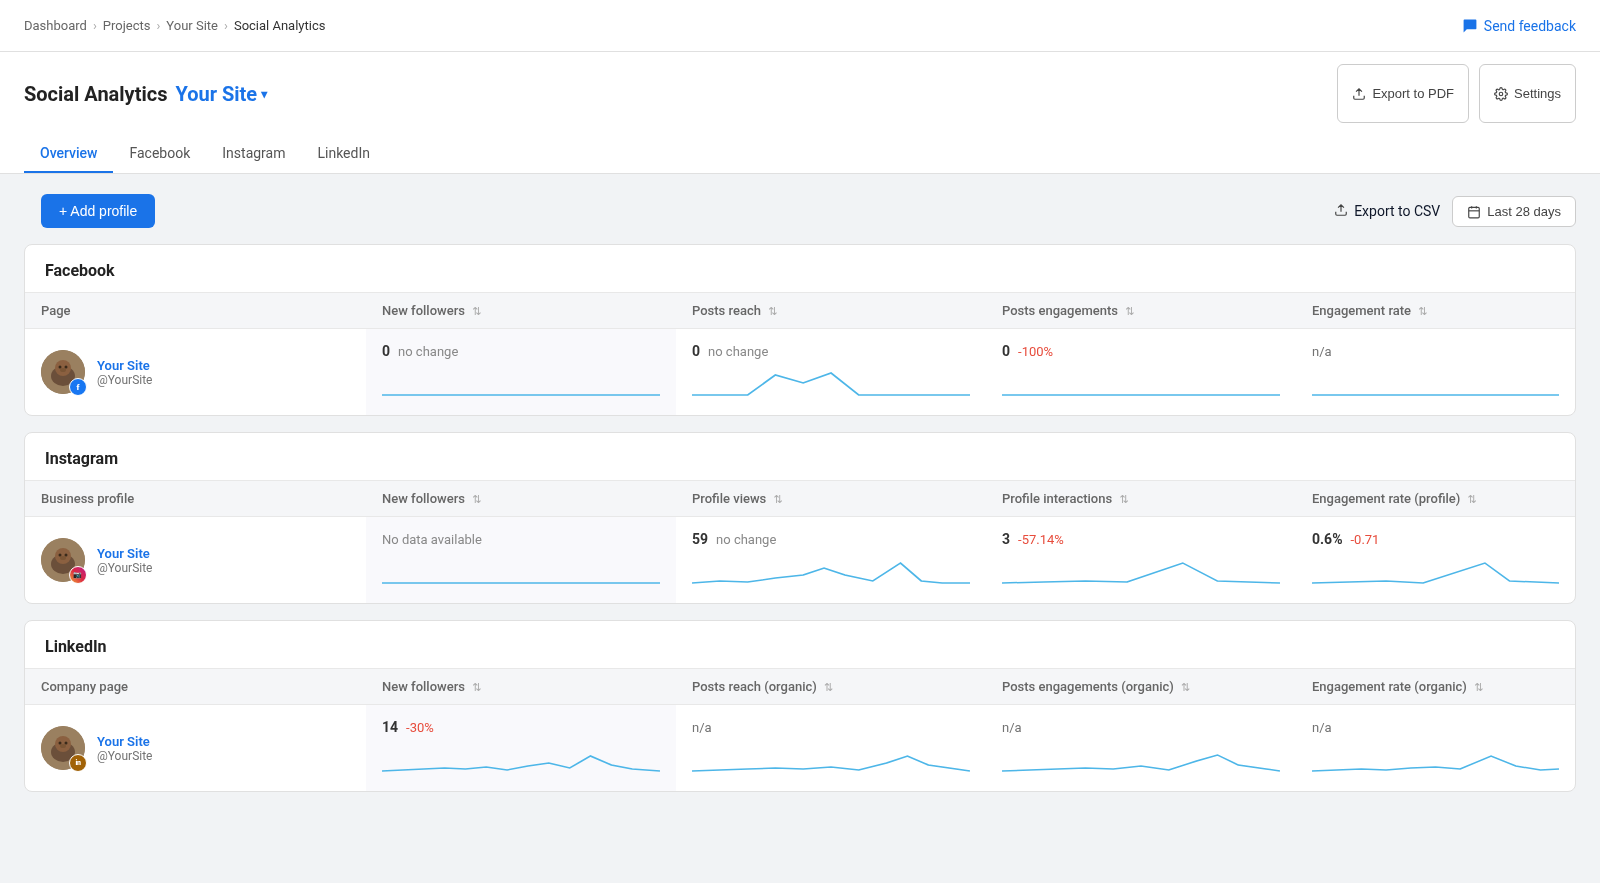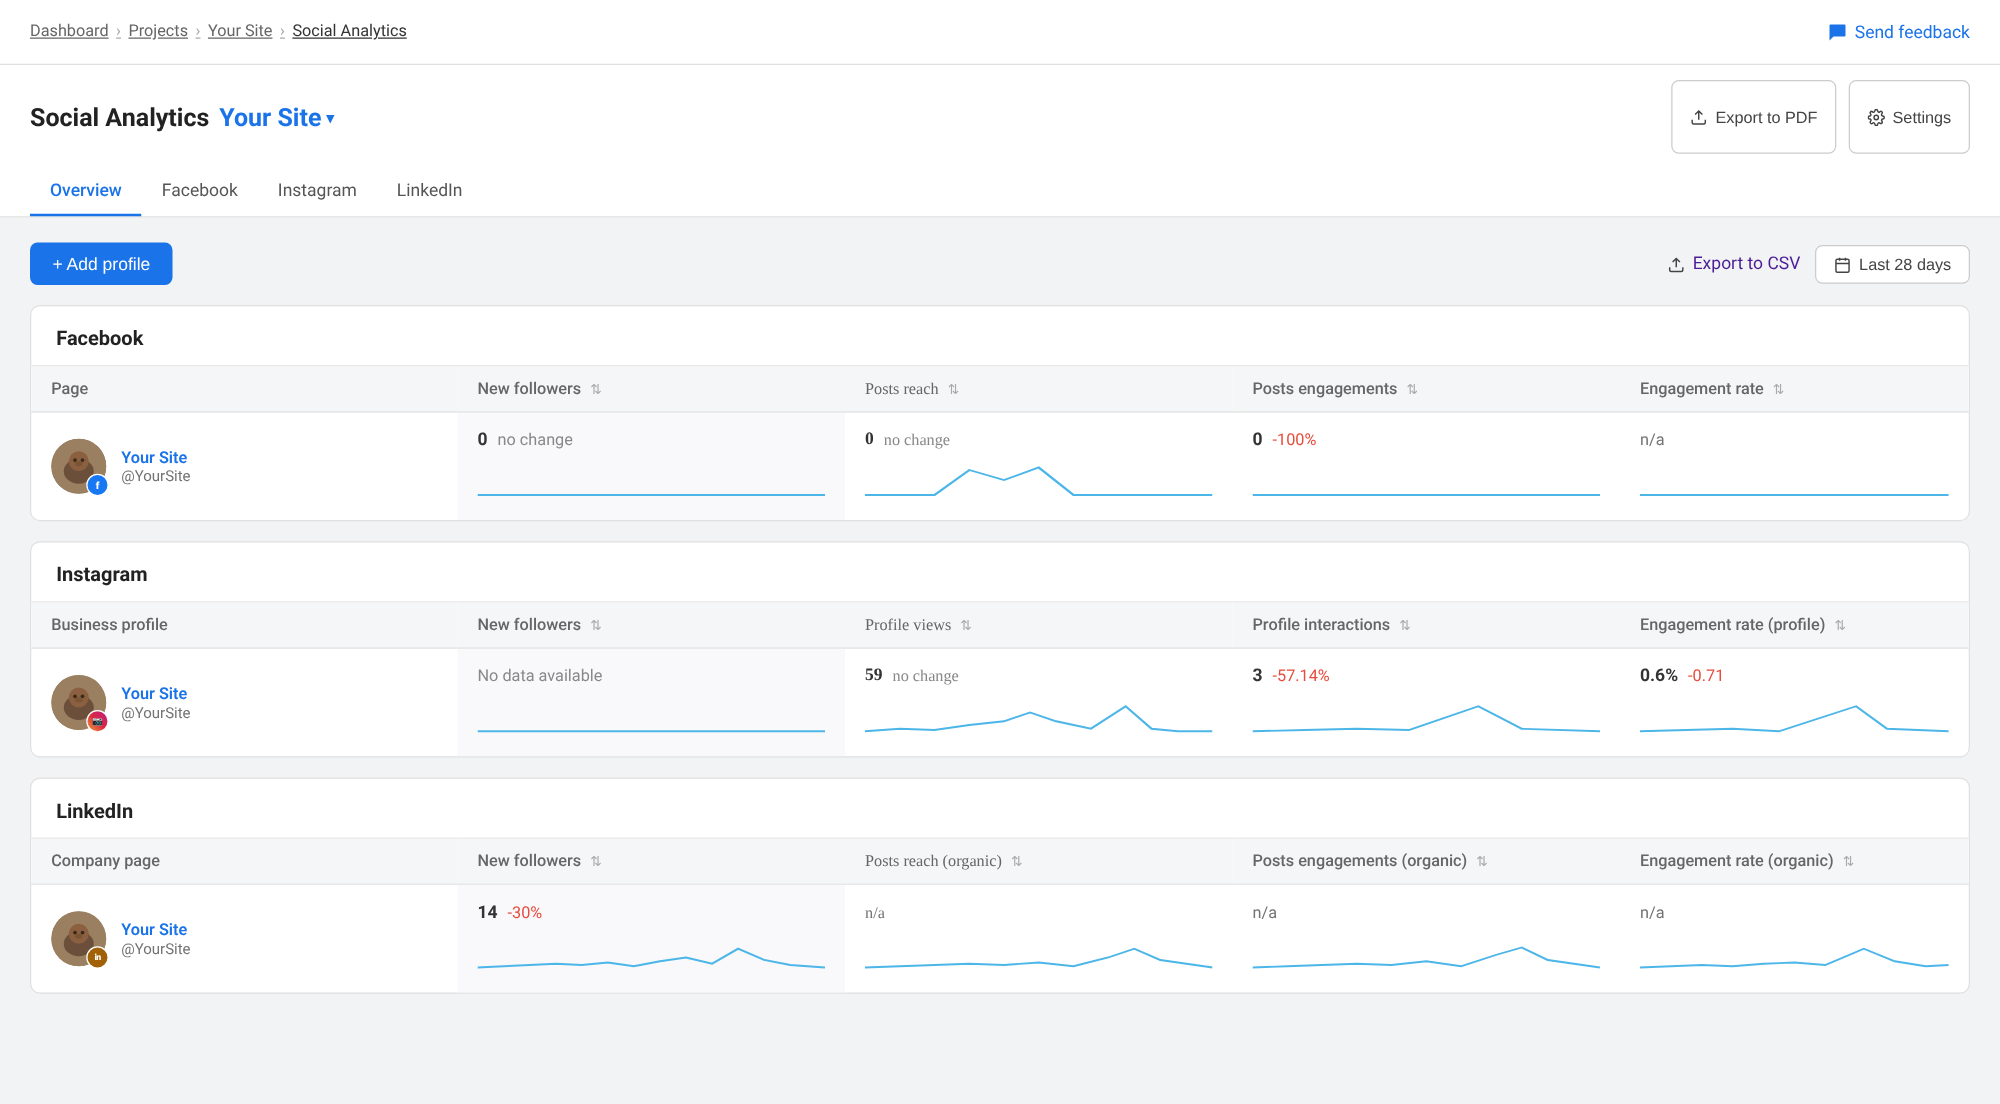--- a/index.html
+++ b/index.html
@@ -1,54 +1,54 @@
 <!DOCTYPE html>
 <html><head>
   <meta charset="utf-8">
   <style>
     * { box-sizing: border-box; margin: 0; padding: 0; }
     body { font-family: -apple-system, BlinkMacSystemFont, 'Segoe UI', Roboto, sans-serif; background: #f1f3f5; font-size: 14px; color: #333; }
     .top-bar { background: #fff; border-bottom: 1px solid #e0e0e0; padding: 0 24px; display: flex; align-items: center; justify-content: space-between; height: 52px; }
     .breadcrumb { display: flex; align-items: center; gap: 6px; font-size: 13px; color: #666; }
-    .breadcrumb span { color: #666; text-decoration: underline; }
+    .breadcrumb span { color: #666; }
     .breadcrumb .sep { color: #aaa; }
     .breadcrumb .current { color: #333; }
     .send-feedback { display: flex; align-items: center; gap: 6px; color: #1a73e8; font-size: 14px; cursor: pointer; text-decoration: none; }
     .send-feedback svg { width: 16px; height: 16px; fill: #1a73e8; }
 
     .header { background: #fff; padding: 12px 24px 0; border-bottom: 1px solid #e0e0e0; }
     .header-top { display: flex; align-items: center; justify-content: space-between; margin-bottom: 12px; }
     .title-area { display: flex; align-items: center; gap: 8px; }
     .title-area h1 { font-size: 20px; font-weight: 700; color: #222; }
     .title-area .site-name { color: #1a73e8; font-size: 20px; font-weight: 700; cursor: pointer; display: flex; align-items: center; gap: 4px; }
     .chevron { color: #1a73e8; font-size: 12px; }
     .header-actions { display: flex; gap: 10px; }
     .btn-outline { border: 1px solid #ccc; background: #fff; padding: 21px 14px; border-radius: 6px; font-size: 13px; color: #444; cursor: pointer; display: flex; align-items: center; gap: 6px; }
     .tabs { display: flex; gap: 0; }
     .tab { padding: 10px 16px; font-size: 14px; color: #555; cursor: pointer; border-bottom: 2px solid transparent; }
     .tab.active { color: #1a73e8; border-bottom: 2px solid #1a73e8; font-weight: 500; }
 
     .content { padding: 20px 24px; }
-    .toolbar { display: flex; align-items: center; justify-content: space-between; margin-bottom: 16px; }
+    .toolbar { display: flex; align-items: center; justify-content: space-between; margin-bottom: 16px; margin-left: 17px; }
     .btn-primary { background: #1a73e8; color: #fff; border: none; padding: 9px 18px; border-radius: 6px; font-size: 14px; cursor: pointer; display: flex; align-items: center; gap: 6px; font-weight: 500; }
     .toolbar-right { display: flex; align-items: center; gap: 12px; }
-    .export-csv { display: flex; align-items: flex-end; gap: 6px; color: #4c1d95; font-size: 14px; cursor: pointer; }
+    .export-csv { display: flex; align-items: flex-start; gap: 6px; color: #0f172a; font-size: 14px; cursor: pointer; }
     .btn-date { border: 1px solid #ccc; background: #fff; padding: 7px 14px; border-radius: 6px; font-size: 13px; color: #444; cursor: pointer; display: flex; align-items: flex-end; gap: 6px; }
 
     .section-card { background: #fff; border: 1px solid #e0e0e0; border-radius: 8px; margin-bottom: 16px; overflow: hidden; }
     .section-title { font-size: 16px; font-weight: 700; color: #222; padding: 16px 20px 12px; }
 
     .data-table { width: 100%; border-collapse: collapse; }
     .data-table th { background: #f5f6f8; padding: 10px 16px; text-align: left; font-size: 13px; color: #666; font-weight: 500; border-top: 1px solid #e8e8e8; border-bottom: 1px solid #e8e8e8; }
     .data-table th .sort-icon { color: #aaa; margin-left: 4px; font-size: 11px; }
     .data-table td { padding: 14px 16px; border-bottom: 1px solid #f0f0f0; vertical-align: middle; font-size: 13px; }
     .data-table tr:last-child td { border-bottom: none; }
     .col-page { width: 22%; }
     .col-followers { width: 20%; background: #f9f9fc; }
-    .col-reach { width: 20%; font-family: Liberation Serif, serif; }
+    .col-reach { width: 20%; }
     .col-engagements { width: 20%; }
     .col-rate { width: 18%; }
 
     .profile-cell { display: flex; align-items: center; gap: 12px; }
     .avatar-wrap { position: relative; width: 44px; height: 44px; }
     .avatar-img { width: 44px; height: 44px; border-radius: 50%; background: #ccc; overflow: hidden; display: flex; align-items: center; justify-content: center; }
     .social-badge { position: absolute; bottom: -2px; right: -2px; width: 18px; height: 18px; border-radius: 50%; display: flex; align-items: center; justify-content: center; font-size: 9px; font-weight: 700; color: #fff; border: 1.5px solid #fff; }
     .fb-badge { background: #1877f2; }
     .ig-badge { background: linear-gradient(45deg, #f09433, #e6683c, #dc2743, #cc2366, #bc1888); }
     .li-badge { background: #a16207; text-align: center; }

